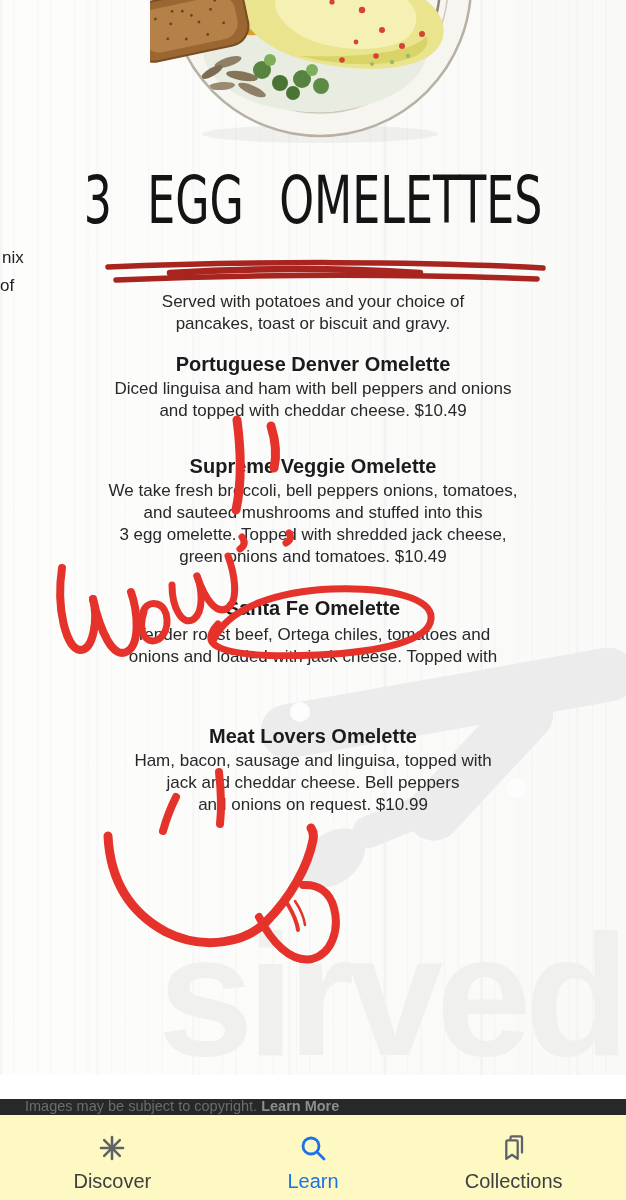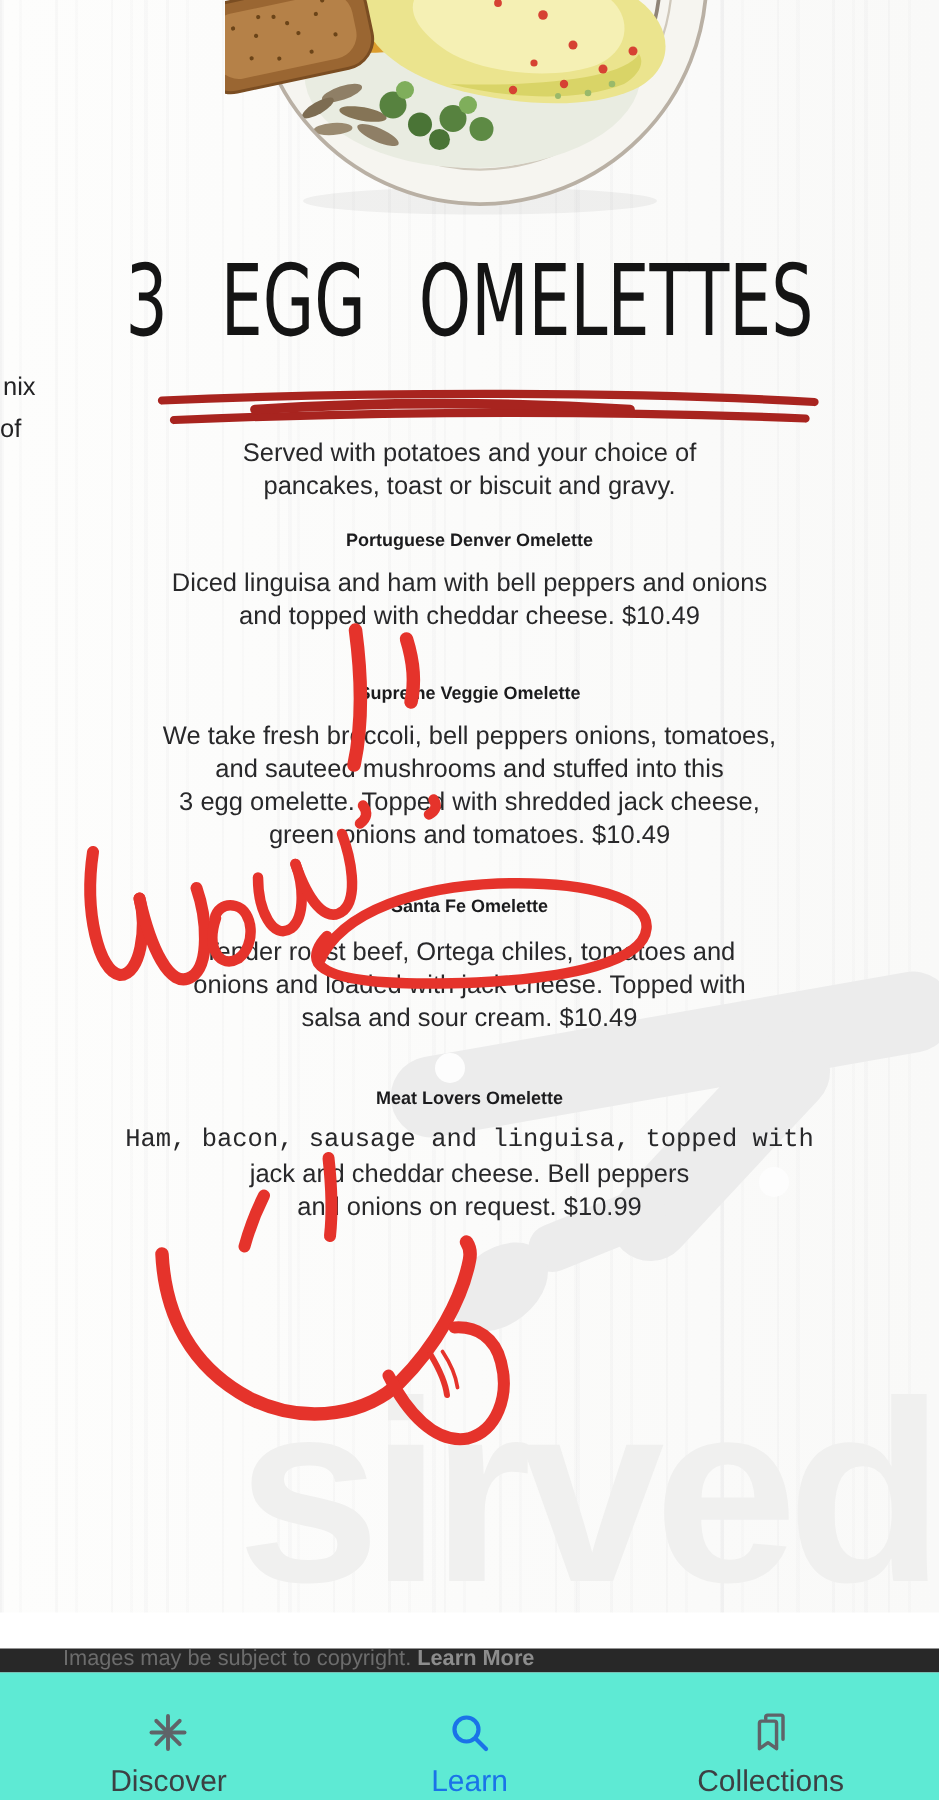--- a/index.html
+++ b/index.html
@@ -20,35 +20,35 @@
 
   .fragment{position:absolute;z-index:2;font-size:17px;color:#232325;}
 
   .menu-title{position:absolute;top:162px;left:0;width:100%;z-index:2;text-align:center;
               font-family:"DejaVu Sans",sans-serif;font-size:54px;font-weight:400;color:#141414;
               word-spacing:26px;transform:scale(0.82,1.22);transform-origin:50% 0;}
 
   .mline{position:absolute;left:0;width:100%;z-index:2;text-align:center;
          font-size:17px;color:#28282a;}
   .mhead{position:absolute;left:0;width:100%;z-index:2;text-align:center;
-         font-size:12px;font-weight:bold;color:#1b1b1d;}
+         font-size:20px;font-weight:bold;color:#1b1b1d;}
 
   .photo{position:absolute;left:150px;top:0;z-index:2;}
   .doodles{position:absolute;left:0;top:0;z-index:3;pointer-events:none;}
 
   
   .copy-bar{position:absolute;left:0;top:1099px;width:626px;height:16px;background:#282828;
             overflow:hidden;z-index:4;}
-  .copy-bar .txt{display:block;margin-top:-1px;padding-left:42px;font-size:14.5px;
+  .copy-bar .txt{display:block;margin-top:-1px;padding-left:25px;font-size:14.5px;
                  line-height:17px;color:#6c6c6c;white-space:nowrap;}
   .copy-bar .lm{font-weight:bold;color:#8d8d8d;}
 
   
-  .bottom-nav{position:absolute;left:0;top:1115px;width:626px;height:85px;background:#5eead4;
-              display:flex;align-items:flex-end;padding:0 12px;box-sizing:border-box;z-index:4;}
+  .bottom-nav{position:absolute;left:0;top:1115px;width:626px;height:85px;background:#fef9c3;
+              display:flex;align-items:center;padding:0 12px;box-sizing:border-box;z-index:4;}
   .nav-item{flex:1;display:flex;flex-direction:column;align-items:center;padding-top:9px;cursor:pointer;}
   .nav-item .nicon{height:34px;display:flex;align-items:center;justify-content:center;}
   .nav-item .nlabel{margin-top:5px;font-size:20px;color:#3c4043;}
   .nav-item.active .nlabel{color:#1a73e8;}
 </style>
 </head>
 <body>
 
 <div class="screen">
 
@@ -142,24 +142,23 @@
 
     <div class="mhead" style="top:455px;">Supreme Veggie Omelette</div>
     <div class="mline" style="top:481px;">We take fresh broccoli, bell peppers onions, tomatoes,</div>
     <div class="mline" style="top:503px;">and sauteed mushrooms and stuffed into this</div>
     <div class="mline" style="top:525px;">3 egg omelette. Topped with shredded jack cheese,</div>
     <div class="mline" style="top:547px;">green onions and tomatoes. $10.49</div>
 
     <div class="mhead" style="top:597px;">Santa Fe Omelette</div>
     <div class="mline" style="top:625px;">Tender roast beef, Ortega chiles, tomatoes and</div>
     <div class="mline" style="top:647px;">onions and loaded with jack cheese. Topped with</div>
-    <div class="mline" style="top:669px;">salsa and sour cream. $10.49</div>
 
     <div class="mhead" style="top:725px;">Meat Lovers Omelette</div>
-    <div class="mline" style="top:751px;font-family:Liberation Mono, monospace;">Ham, bacon, sausage and linguisa, topped with</div>
+    <div class="mline" style="top:751px;">Ham, bacon, sausage and linguisa, topped with</div>
     <div class="mline" style="top:773px;">jack and cheddar cheese. Bell peppers</div>
     <div class="mline" style="top:795px;">and onions on request. $10.99</div>
 
     <svg class="doodles" width="626" height="1075" viewBox="0 0 626 1075">
       <g stroke="#a8241f" fill="none" stroke-linecap="round">
         <path d="M108 267 C 250 261, 420 261, 543 268" stroke-width="5.5"></path>
         <path d="M116 280 C 260 274, 410 274, 537 279" stroke-width="5.5"></path>
         <path d="M170 273 C 250 268, 340 268, 420 273" stroke-width="6.5"></path>
       </g>
       <g stroke="#e5332b" fill="none" stroke-linecap="round">

